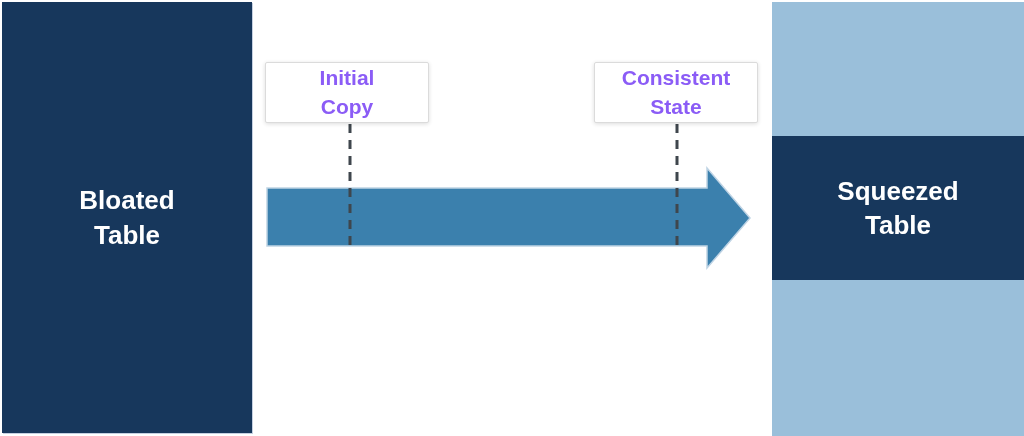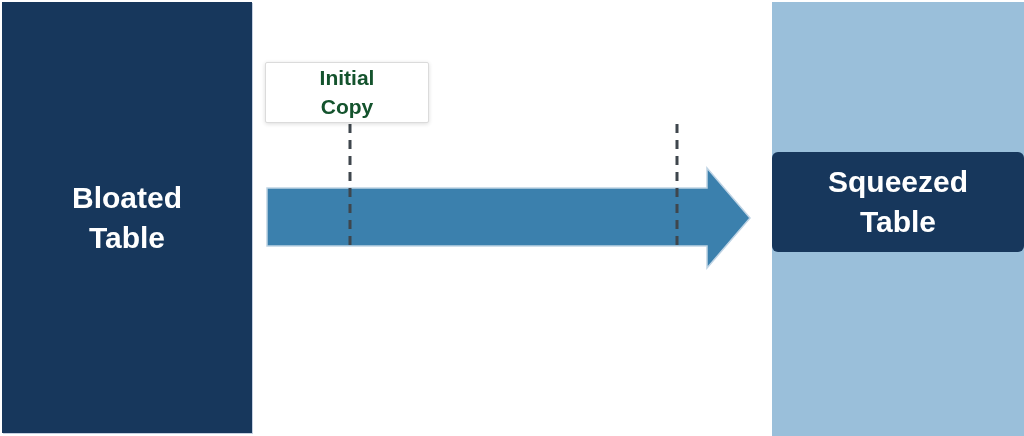--- a/index.html
+++ b/index.html
@@ -22,30 +22,29 @@
     left: 2px; top: 2px; width: 250px; height: 431px;
     background: #17375c;
     box-shadow: 1px 1px 0 rgba(150,170,200,0.55);
   }
   .squeezed-box {
     left: 772px; top: 2px; width: 252px; height: 434px;
     background: #9abfda;
   }
   .squeezed-band {
     position: absolute;
-    left: 0; top: 150px; width: 100%; height: 100px;
+    left: 0; top: 134px; width: 100%; height: 144px;
     background: #17375c;
     display: flex;
     align-items: center;
     justify-content: center;
-    border-radius: 6px;
   }
   .big-label {
     color: #ffffff;
-    font-size: 30px;
+    font-size: 26px;
     font-weight: 700;
     line-height: 1.32;
     text-align: center;
     white-space: pre-line;
   }
   
   .overlay {
     position: absolute;
     left: 0; top: 0;
     pointer-events: none;
@@ -73,21 +72,21 @@
     border-radius: 2px;
     box-shadow: 0 1px 4px rgba(0,0,0,0.14);
     display: flex;
     align-items: center;
     justify-content: center;
     box-sizing: border-box;
   }
   .marker-tag-initial { left: 265px; width: 164px; }
   .marker-tag-consistent { left: 594px; width: 164px; }
   .marker-label {
-    color: #14532d;
+    color: #8b5cf6;
     font-size: 21px;
     font-weight: 700;
     line-height: 1.35;
     text-align: center;
     white-space: pre-line;
   }
 </style>
 </head>
 <body>
 
@@ -103,20 +102,24 @@
     <line x1="350" y1="124" x2="350" y2="246" stroke="#3f464d" stroke-width="3" stroke-dasharray="9,7"></line>
     <line x1="677" y1="124" x2="677" y2="246" stroke="#3f464d" stroke-width="3" stroke-dasharray="9,7"></line>
   </svg>
 
 
   <div class="marker-tag marker-tag-initial">
     <div class="marker-label">Initial
 Copy</div>
   </div>
 
+  <div class="marker-tag marker-tag-consistent">
+    <div class="marker-label">Consistent
+State</div>
+  </div>
 
   <div class="big-box squeezed-box">
     <div class="squeezed-band">
       <div class="big-label">Squeezed
 Table</div>
     </div>
   </div>
 
 </div>
 

